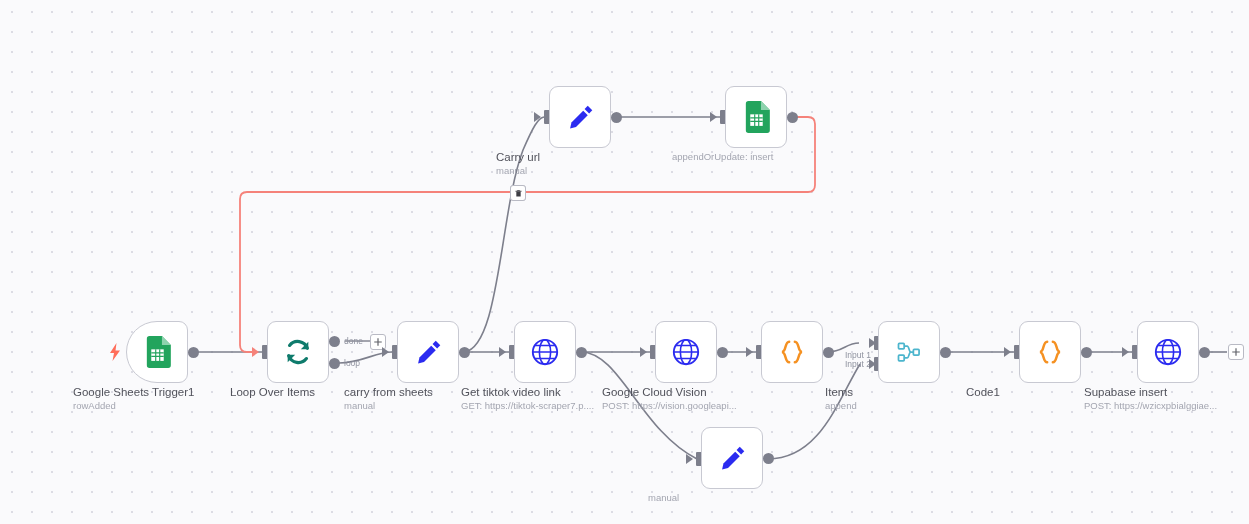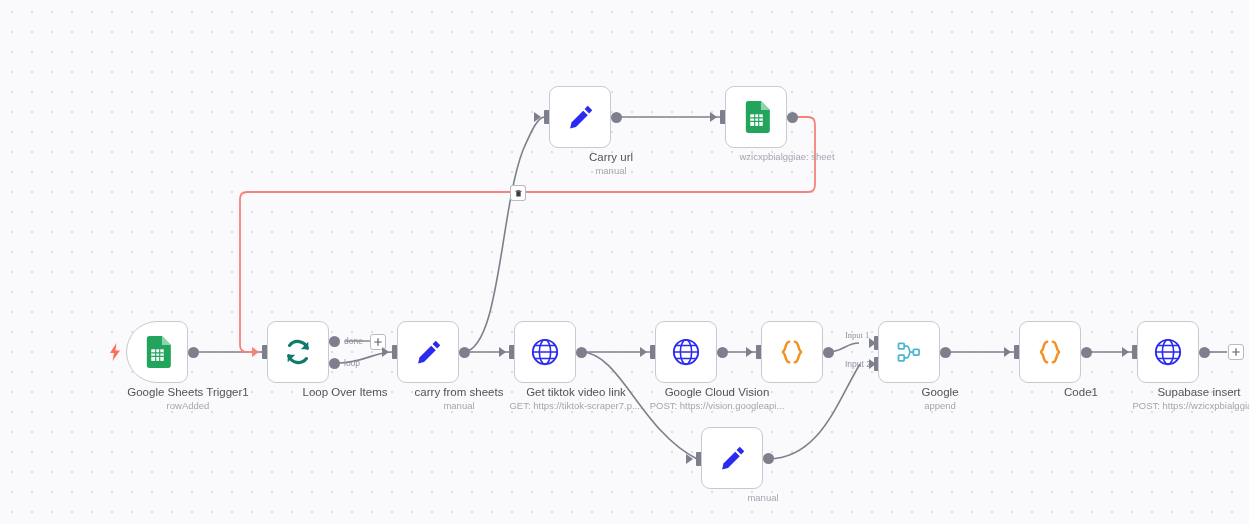--- a/index.html
+++ b/index.html
@@ -50,21 +50,21 @@
   .node .glyph {
     width: 34px;
     height: 34px;
     display: flex;
     align-items: center;
     justify-content: center;
   }
 
   .node-caption {
     position: absolute;
-    text-align: center;
+    text-align: left;
     width: 230px;
     margin-left: -84px;
   }
   .node-title {
     font-size: 11.5px;
     color: #51525b;
     line-height: 14px;
     white-space: nowrap;
     overflow: hidden;
     text-overflow: ellipsis;
@@ -274,40 +274,40 @@
   <div class="node" style="left:761px; top:321px;">
     <span class="glyph">
       <svg viewBox="0 0 32 32" width="30" height="30">
         <path d="M13 5 C9 5 9.5 12 7.5 14.5 C6.8 15.4 6.3 15.8 5.5 16 C6.3 16.2 6.8 16.6 7.5 17.5 C9.5 20 9 27 13 27" stroke="#f59122" stroke-width="2.6" fill="none" stroke-linecap="round"></path>
         <path d="M19 5 C23 5 22.5 12 24.5 14.5 C25.2 15.4 25.7 15.8 26.5 16 C25.7 16.2 25.2 16.6 24.5 17.5 C22.5 20 23 27 19 27" stroke="#f59122" stroke-width="2.6" fill="none" stroke-linecap="round"></path>
       </svg>
     </span>
   </div>
   <div class="out-dot" style="left:823px; top:347px;"></div>
 
-  <div class="port-label" style="left:845px; top:330px;font-family:Liberation Serif, serif;">Input 1</div>
+  <div class="port-label" style="left:845px; top:350px;">Input 1</div>
   <div class="in-arrow" style="left:869px; top:338px;"></div>
   <div class="in-port" style="left:874px; top:336px;"></div>
   <div class="port-label" style="left:845px; top:359px;">Input 2</div>
   <div class="in-arrow" style="left:869px; top:359px;"></div>
   <div class="in-port" style="left:874px; top:357px;"></div>
   <div class="node" style="left:878px; top:321px;">
     <span class="glyph">
       <svg viewBox="0 0 32 32" width="28" height="28">
         <rect x="4" y="6" width="6.5" height="6.5" rx="1" stroke="#4cb5cd" stroke-width="2" fill="none"></rect>
         <rect x="4" y="19.5" width="6.5" height="6.5" rx="1" stroke="#4cb5cd" stroke-width="2" fill="none"></rect>
         <rect x="21" y="13" width="6.5" height="6.5" rx="1" stroke="#4cb5cd" stroke-width="2" fill="none"></rect>
         <path d="M10.5 9.2 H14 C16 9.2 16 16.2 18 16.2 H21" stroke="#4cb5cd" stroke-width="2" fill="none"></path>
         <path d="M10.5 22.8 H14 C16 22.8 16 16.2 18 16.2" stroke="#4cb5cd" stroke-width="2" fill="none"></path>
       </svg>
     </span>
   </div>
   <div class="out-dot" style="left:940px; top:347px;"></div>
   <div class="node-caption" style="left:909px; top:385px;">
-    <div class="node-title">Google</div>
+    <div class="node-title">Items</div>
     <div class="node-sub">append</div>
   </div>
 
   <div class="in-arrow" style="left:1004px; top:347px;"></div>
   <div class="in-port" style="left:1014px; top:345px;"></div>
   <div class="node" style="left:1019px; top:321px;">
     <span class="glyph">
       <svg viewBox="0 0 32 32" width="30" height="30">
         <path d="M13 5 C9 5 9.5 12 7.5 14.5 C6.8 15.4 6.3 15.8 5.5 16 C6.3 16.2 6.8 16.6 7.5 17.5 C9.5 20 9 27 13 27" stroke="#f59122" stroke-width="2.6" fill="none" stroke-linecap="round"></path>
         <path d="M19 5 C23 5 22.5 12 24.5 14.5 C25.2 15.4 25.7 15.8 26.5 16 C25.7 16.2 25.2 16.6 24.5 17.5 C22.5 20 23 27 19 27" stroke="#f59122" stroke-width="2.6" fill="none" stroke-linecap="round"></path>
@@ -365,21 +365,21 @@
       <svg viewBox="0 0 30 36" width="27" height="32">
         <path d="M3 0 h17 l10 10 v23 a3 3 0 0 1 -3 3 h-21 a3 3 0 0 1 -3 -3 v-30 a3 3 0 0 1 3 -3 z" fill="#22a45d"></path>
         <path d="M20 0 l10 10 h-10 z" fill="#8ed3ae"></path>
         <rect x="8" y="15" width="14" height="13" fill="#ffffff"></rect>
         <path d="M8 19 h14 M8 23 h14 M13 15 v13 M17.5 15 v13" stroke="#22a45d" stroke-width="1.3"></path>
       </svg>
     </span>
   </div>
   <div class="out-dot" style="left:787px; top:112px;"></div>
   <div class="node-caption" style="left:756px; top:150px;">
-    <div class="node-sub">wzicxpbialggiae: sheet</div>
+    <div class="node-sub">appendOrUpdate: insert</div>
   </div>
 
   <div class="in-arrow" style="left:686px; top:454px;"></div>
   <div class="in-port" style="left:696px; top:452px;"></div>
   <div class="node" style="left:701px; top:427px;">
     <span class="glyph">
       <svg viewBox="0 0 32 32" width="29" height="29">
         <path d="M24 3 l5 5 l-3.5 3.5 l-5 -5 Z" fill="#2b2bf0"></path>
         <path d="M19 8.5 l5 5 l-13 13 l-6.5 1.5 l1.5 -6.5 Z" fill="#2b2bf0"></path>
       </svg>

